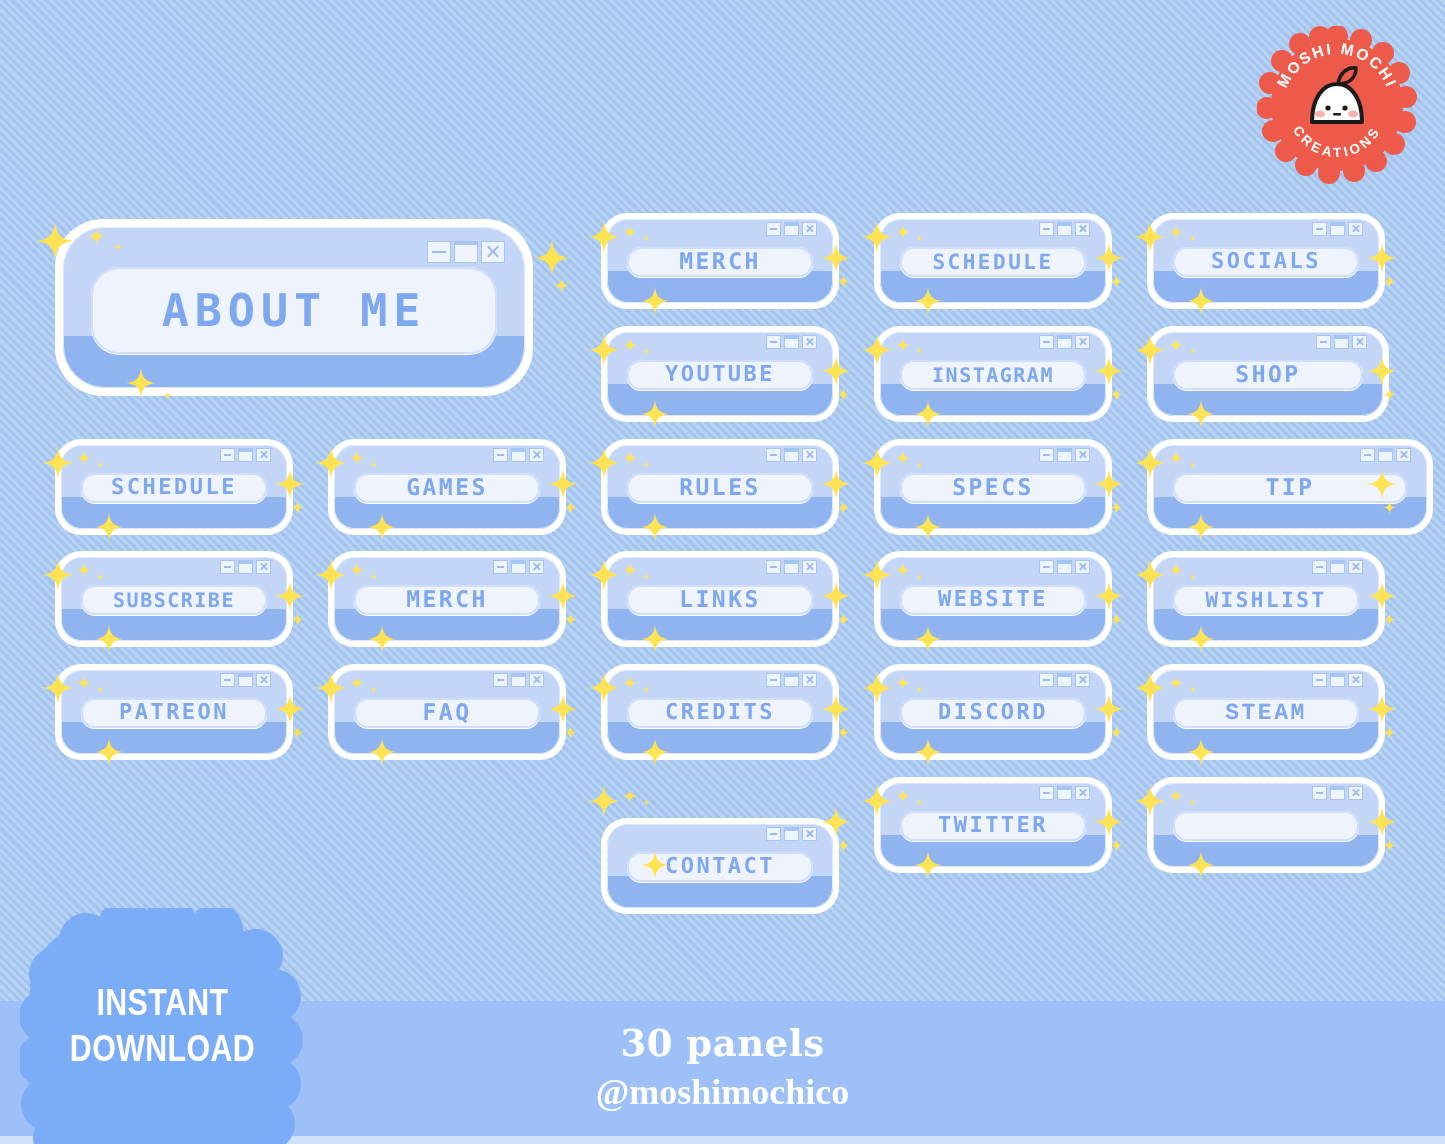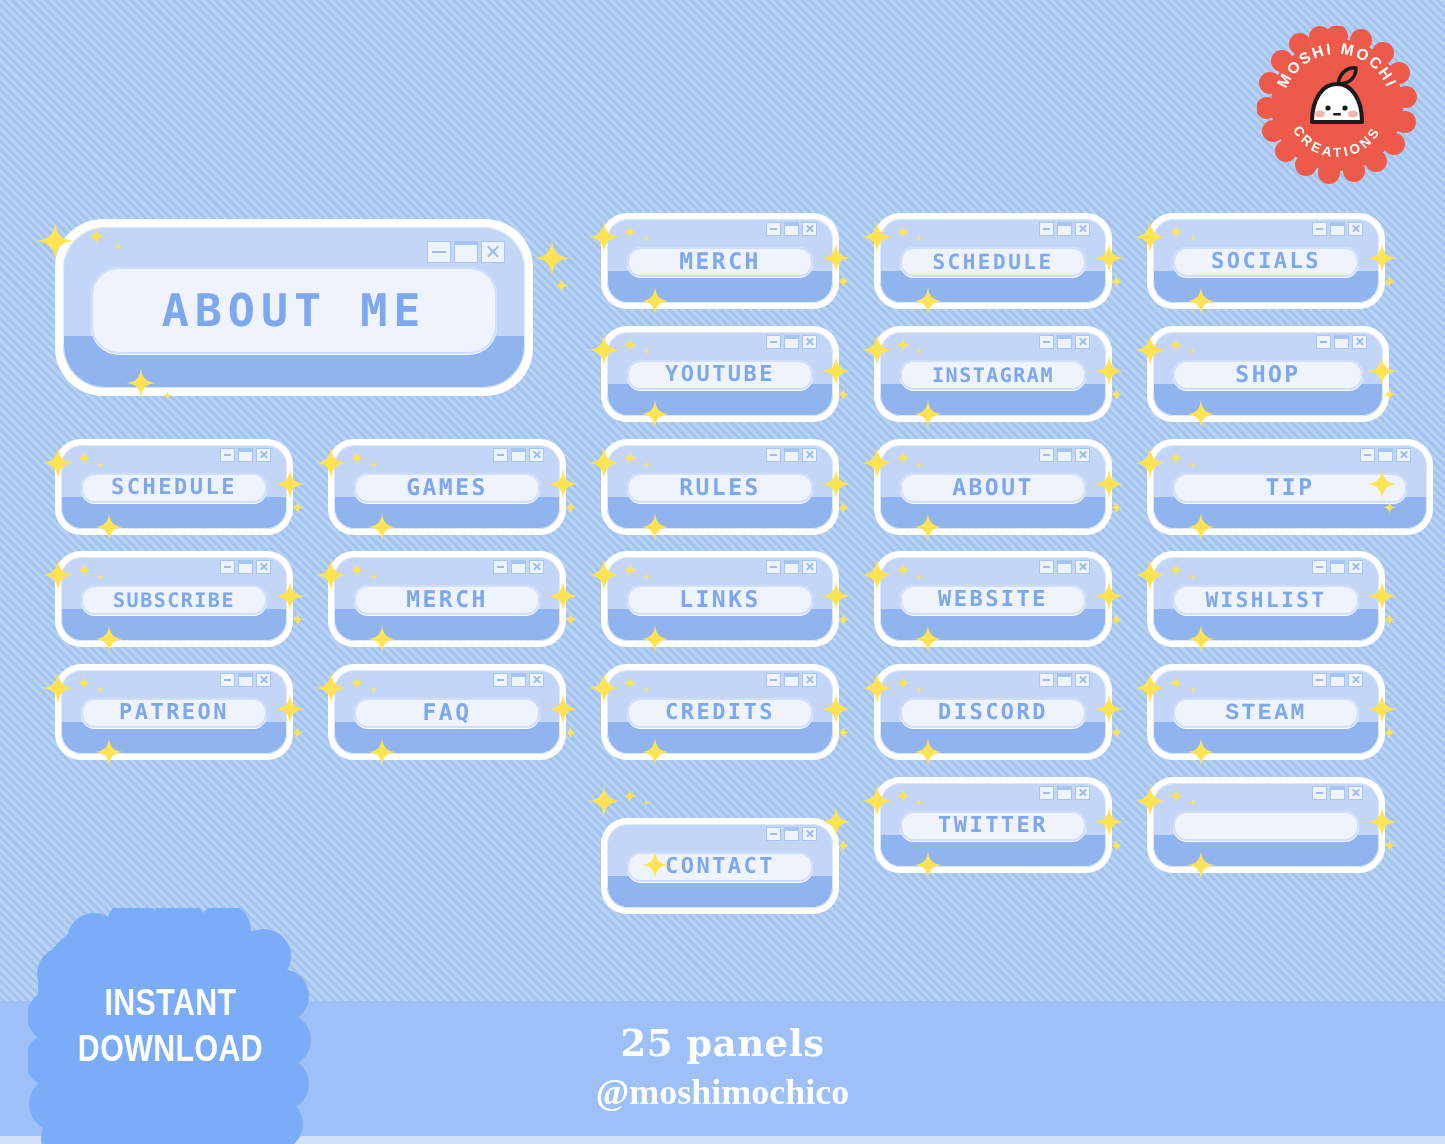--- a/index.html
+++ b/index.html
@@ -169,21 +169,21 @@
   }
   #about-me .screen {
     left: 28px; top: 40px; right: 28px; bottom: 34px;
     border-radius: 28px;
   }
   #about-me .label { font-size: 45px; letter-spacing: 6px; }
 
   
   #blob {
     position: absolute;
-    left: 28px;
+    left: 20px;
     top: 908px;
     width: 285px;
     height: 236px;
     z-index: 8;
   }
   #blob svg { position: absolute; inset: 0; }
   #blob .blobtext {
     position: absolute;
     left: 0; top: 0;
     width: 285px;
@@ -479,21 +479,21 @@
         <div class="winbtn wb-close" style="width: 15px; height: 14px;">
           <span class="g1"></span>
           <span class="g2"></span>
         </div>
       </div>
     </div>
     <div class="panel" style="left: 874px; top: 439px; width: 238px; height: 96px;">
       <div class="glow"></div>
       <div class="frame">
         <div class="screen">
-          <span class="label" style="font-size: 23px; letter-spacing: 2.5px;">ABOUT</span>
+          <span class="label" style="font-size: 23px; letter-spacing: 2.5px;">SPECS</span>
         </div>
       </div>
       <div class="winbtns" style="right: 22px; top: 9px;">
         <div class="winbtn wb-min" style="width: 15px; height: 14px;">
           <span class="g"></span>
         </div>
         <div class="winbtn wb-max" style="width: 15px; height: 14px;">
           <span class="g"></span>
         </div>
         <div class="winbtn wb-close" style="width: 15px; height: 14px;">
@@ -1565,15 +1565,15 @@
       <circle cx="205" cy="232" r="27"></circle>
     </g>
   </svg>
   <div class="blobtext">
     <div>INSTANT</div>
     <div>DOWNLOAD</div>
   </div>
 </div>
 
 <div id="footer-text">
-  <div id="panel-count">25 panels</div>
+  <div id="panel-count">30 panels</div>
   <div id="handle">@moshimochico</div>
 </div>
 
 </body></html>

